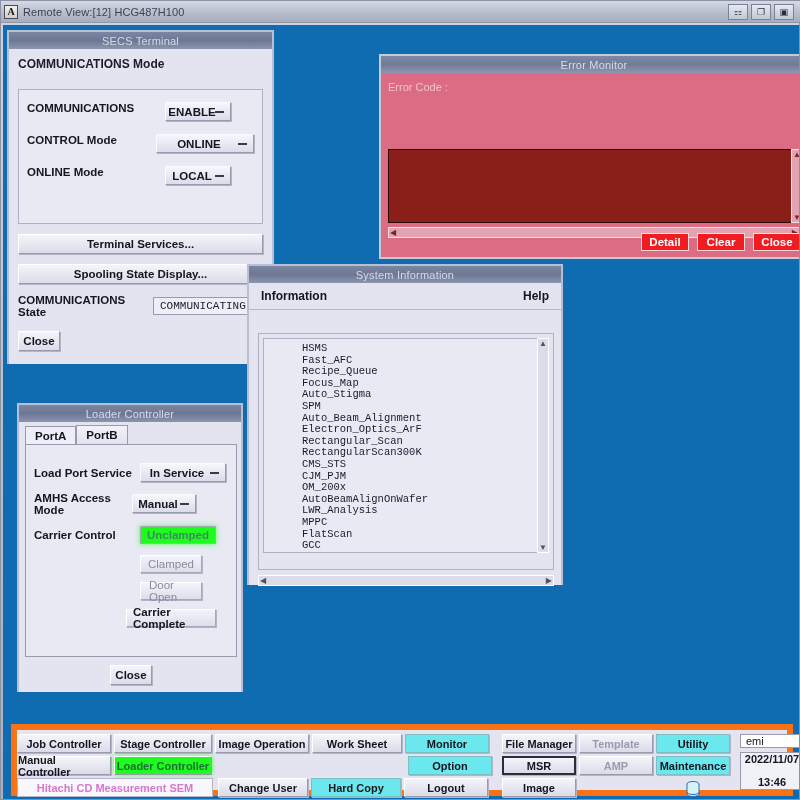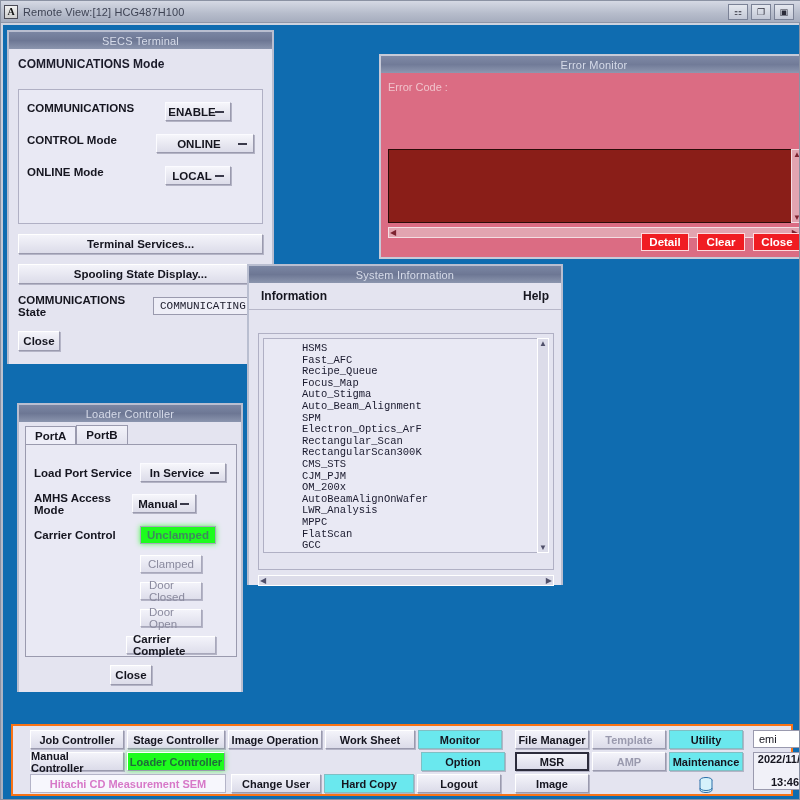--- a/index.html
+++ b/index.html
@@ -230,22 +230,22 @@
   }
   #loader-close-wrap {
     position: absolute; left: 6px; top: 243px; width: 212px;
     display: flex; justify-content: center;
   }
 
   
   #toolbar {
     position: absolute; left: 8px; bottom: 3px;
     width: 782px; height: 72px;
-    background: #e4e4f0; border: 2px solid #f97316;
-    display: flex; padding: 4px 17px;
+    background: #e4e4f0; border: 6px solid #f97316;
+    display: flex; padding: 4px 0;
   }
   .tb-group { display: flex; flex-direction: column; gap: 3px; }
   .tb-sep { width: 1px; background: #b4b4c8; margin: 0 5px; }
   .tb-row { display: flex; gap: 3px; }
   .tb-btn {
     background: linear-gradient(#f4f4fa, #dbdbe9);
     border: 1px solid #9a9aae;
     border-top-color: #ffffff; border-left-color: #ffffff;
     font-size: 11px; font-weight: bold; color: #15151f;
     height: 19px; display: flex; align-items: center; justify-content: center;
@@ -379,22 +379,22 @@
           <span class="mi">Help</span>
         </div>
 
         <div id="sysinfo-list-wrap">
           <div id="sysinfo-list">
               <div>HSMS</div>
               <div>Fast_AFC</div>
               <div>Recipe_Queue</div>
               <div>Focus_Map</div>
               <div>Auto_Stigma</div>
+              <div>SPM</div>
               <div>Auto_Beam_Alignment</div>
-              <div>SPM</div>
               <div>Electron_Optics_ArF</div>
               <div>Rectangular_Scan</div>
               <div>RectangularScan300K</div>
               <div>CMS_STS</div>
               <div>CJM_PJM</div>
               <div>OM_200x</div>
               <div>AutoBeamAlignOnWafer</div>
               <div>LWR_Analysis</div>
               <div>MPPC</div>
               <div>FlatScan</div>
@@ -444,24 +444,20 @@
             <div class="lbl">Carrier Control</div>
             <div class="green-btn">Unclamped</div>
           </div>
 
           <div class="lrow" style="height:27px;">
             <div class="lbl"></div>
             <div class="dim-btn" style="width:62px;">Clamped</div>
           </div>
           <div class="lrow" style="height:27px;">
             <div class="lbl"></div>
-            <div class="dim-btn" style="width:62px;">Door Closed</div>
-          </div>
-          <div class="lrow" style="height:27px;">
-            <div class="lbl"></div>
             <div class="dim-btn" style="width:62px;">Door Open</div>
           </div>
           <div class="lrow" style="height:27px;">
             <div class="lbl"></div>
             <div class="ena-btn" style="width:90px;margin-left:-14px;">Carrier Complete</div>
           </div>
         </div>
 
         <div id="loader-close-wrap">
           <div class="close-btn">Close</div>

